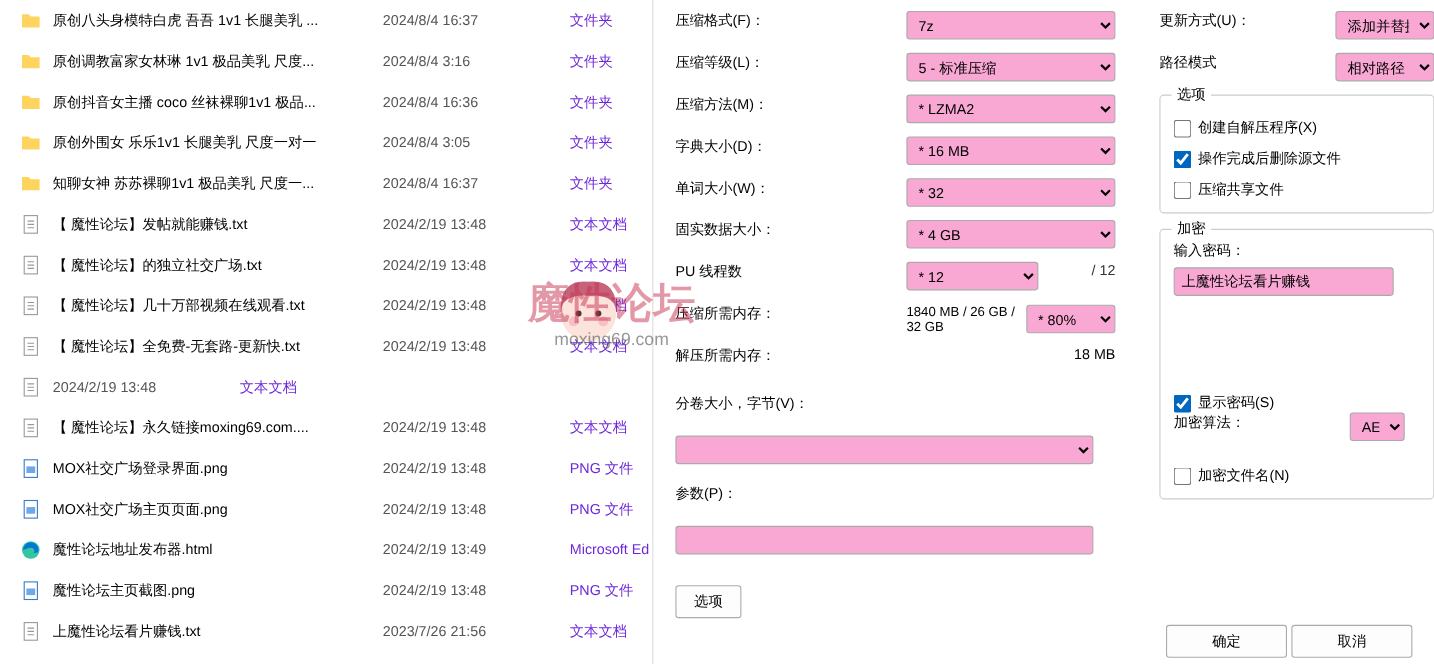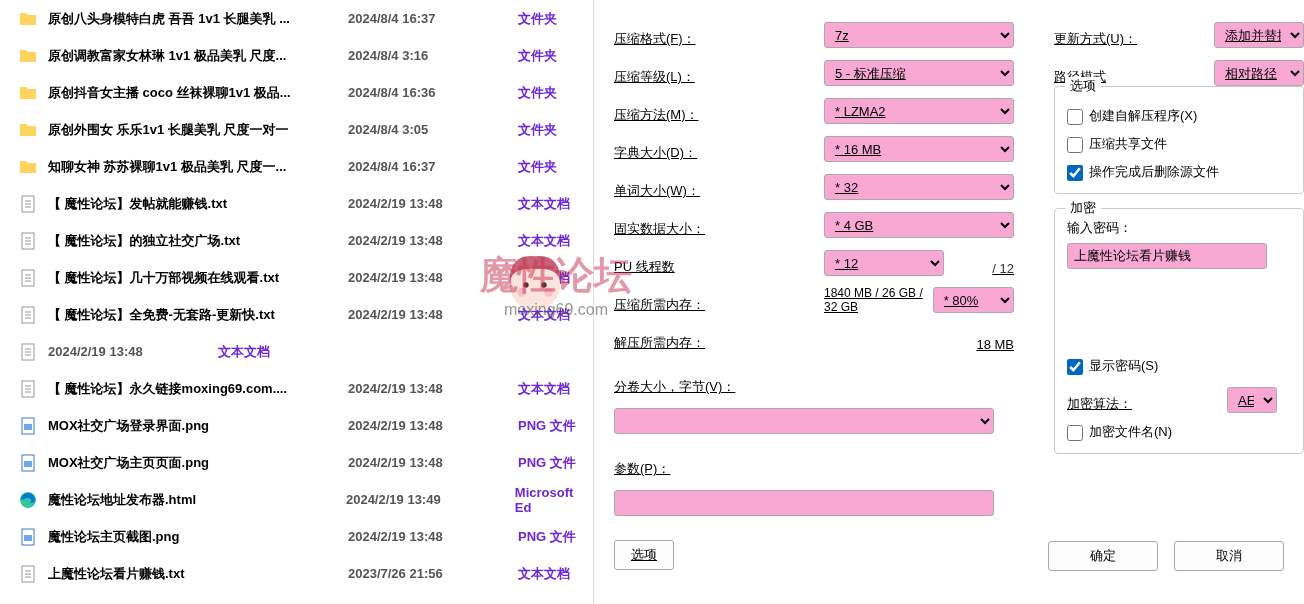--- a/index.html
+++ b/index.html
@@ -1,38 +1,38 @@
 <!DOCTYPE html>
 <html><head>
 <meta charset="utf-8">
 <style>
 * { margin: 0; padding: 0; box-sizing: border-box; font-family: "Microsoft YaHei", "Segoe UI", sans-serif; }
 body { display: flex; width: 1304px; height: 604px; background: #fff; font-size: 13px; color: #000; overflow: hidden; }
-.left-pane { width: 612px; background: #fff; font-weight: bold; }
+.left-pane { width: 612px; background: #fff; }
 .file-row { display: flex; align-items: center; height: 37px; padding-left: 18px; }
 .file-row .icon { width: 20px; height: 20px; margin-right: 10px; flex-shrink: 0; }
 .file-row .name { width: 300px; white-space: nowrap; overflow: hidden; text-overflow: ellipsis; }
 .file-row .date { width: 170px; color: #555; }
 .file-row .type { color: #6d28d9; }
 .right-pane { flex: 1; background: #fff; border-left: 1px solid #ddd; padding: 10px 0 0 20px; position: relative; }
 .dialog-grid { display: flex; gap: 40px; }
 .col-left { width: 400px; }
 .col-right { flex: 1; }
-.form-row { display: flex; align-items: flex-end; min-height: 38px; text-decoration: underline; }
+.form-row { display: flex; align-items: flex-start; min-height: 38px; }
 .form-row .label { width: 210px; }
 .form-row .control { flex: 1; }
 .form-row .suffix { margin-left: 8px; color: #333; }
 select, input[type=text] { width: 170px; height: 26px; border: 1px solid #aaa; border-radius: 3px; padding: 0 6px; font-size: 13px; background: #f9a8d4; }
 input[type=text].wide { width: 380px; }
 .fieldset { border: 1px solid #ccc; border-radius: 4px; padding: 10px 12px 12px; margin-bottom: 14px; position: relative; }
 .fieldset .legend { position: absolute; top: -10px; left: 10px; background: #fff; padding: 0 5px; }
 .cb-row { display: flex; align-items: flex-end; height: 28px; gap: 6px; }
 input[type=checkbox] { width: 16px; height: 16px; accent-color: #0067c0; }
 .btn { height: 30px; padding: 0 16px; border: 1px solid #aaa; background: #fdfdfd; border-radius: 3px; cursor: pointer; font-size: 13px; }
-.btn-row { position: absolute; bottom: 33px; right: 20px; display: flex; gap: 16px; padding-left: 20px; }
+.btn-row { position: absolute; bottom: 6px; right: 20px; display: flex; gap: 4px; padding-left: 20px; }
 .btn-row .btn { width: 110px; }
 .watermark { position: absolute; left: 480px; top: 250px; pointer-events: none; text-align: center; }
 .watermark .title { font-size: 38px; color: rgba(200,50,80,0.5); font-weight: bold; }
 .watermark .sub { font-size: 16px; color: rgba(80,80,80,0.6); }
 .chibi { position: absolute; left: 490px; top: 240px; width: 90px; height: 90px; pointer-events: none; }
 .folder-icon { fill: #ffd45e; }
 </style>
 </head>
 <body>
 
@@ -261,26 +261,26 @@
           <select style="width:90px"><option>相对路径</option></select>
         </div>
 
       <div class="fieldset">
         <div class="legend">选项</div>
         <div class="cb-row">
             <input type="checkbox" style="">
             <span>创建自解压程序(X)</span>
           </div>
         <div class="cb-row">
+            <input type="checkbox" checked="" style="">
+            <span>操作完成后删除源文件</span>
+          </div>
+        <div class="cb-row">
             <input type="checkbox" style="">
             <span>压缩共享文件</span>
-          </div>
-        <div class="cb-row">
-            <input type="checkbox" checked="" style="">
-            <span>操作完成后删除源文件</span>
           </div>
       </div>
 
       <div class="fieldset" style="min-height:230px">
         <div class="legend">加密</div>
         <div style="margin-bottom:6px">输入密码：</div>
         <input type="text" style="width: 200px; margin-bottom: 78px;" value="上魔性论坛看片赚钱">
         <div class="cb-row">
             <input type="checkbox" checked="" style="">
             <span>显示密码(S)</span>

